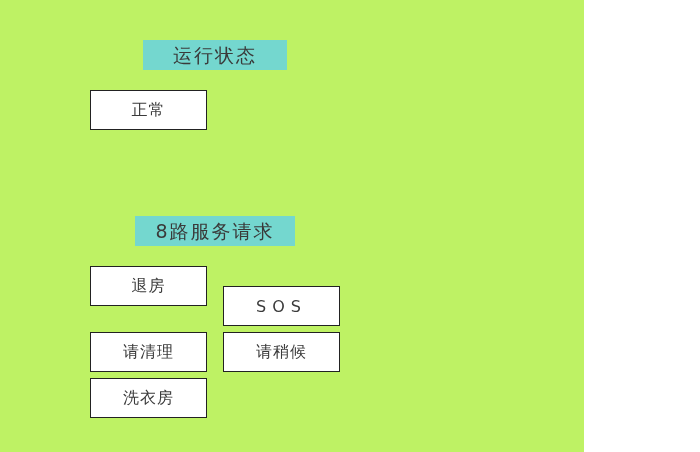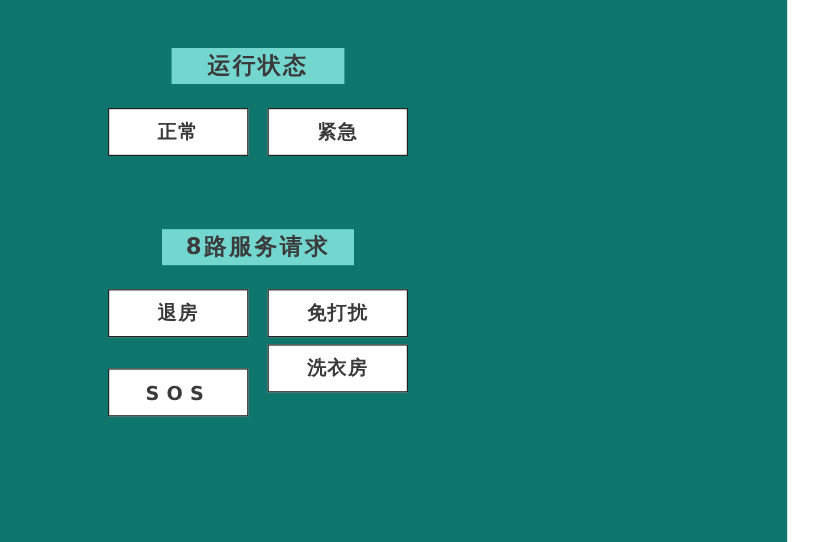--- a/index.html
+++ b/index.html
@@ -6,25 +6,24 @@
 
   html, body {
     width: 700px;
     height: 452px;
     background: #ffffff;
     font-family: "DejaVu Sans", "Liberation Sans", sans-serif;
   }
 
   .page {
     position: relative;
-    width: 656px;
+    width: 584px;
     height: 452px;
-    background: #0f766e;
+    background: #bef264;
     overflow: hidden;
-    font-weight: bold;
   }
 
   .column {
     position: absolute;
     top: 0;
   }
 
   .column-left  { left: 45px;  width: 250px; }
   .column-right { left: 398px; width: 252px; }
 
@@ -65,48 +64,48 @@
   .column-left .btn {
     width: 117px;
     height: 40px;
   }
   .column-left .btn-grid { gap: 6px 16px; }
 
   .letterspaced { letter-spacing: 6px; margin-top: 20px; }
 
   
   #sec-run-status   { left: 45px;  top: 40px;  width: 250px; }
-  #sec-service      { left: 45px;  top: 191px; width: 250px; }
+  #sec-service      { left: 45px;  top: 216px; width: 250px; }
 
   #sec-run-status  .section-header { width: 144px; }
   #sec-service     .section-header { width: 160px; }
 
   .section-body { margin-top: 20px; }
 </style>
 </head>
 <body>
 
 <div class="page">
 
   <div class="column column-left">
 
     <div class="section" id="sec-run-status">
       <div class="section-header">运行状态</div>
       <div class="section-body btn-grid">
         <div class="btn">正常</div>
-        <div class="btn">紧急</div>
       </div>
     </div>
 
     <div class="section" id="sec-service">
       <div class="section-header">8路服务请求</div>
       <div class="section-body btn-grid">
         <div class="btn">退房</div>
-        <div class="btn">免打扰</div>
         <div class="btn letterspaced">SOS</div>
+        <div class="btn">请清理</div>
+        <div class="btn">请稍候</div>
         <div class="btn">洗衣房</div>
       </div>
     </div>
 
   </div>
 
   <div class="column column-right">
 
     
     

